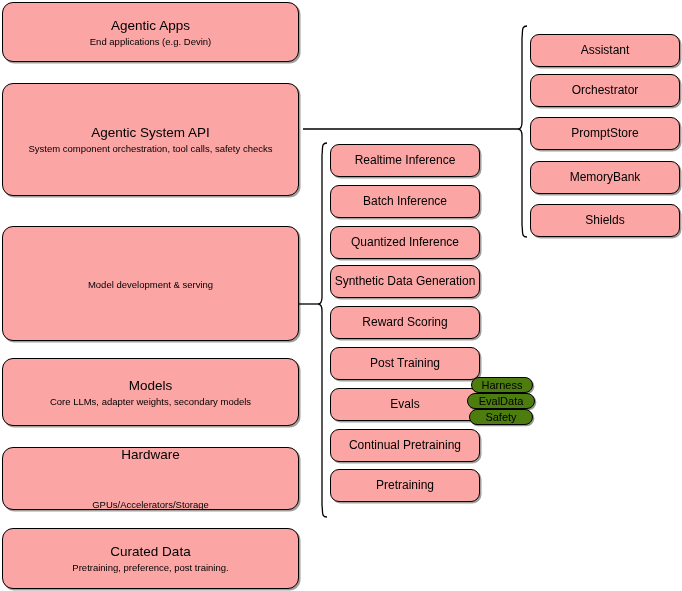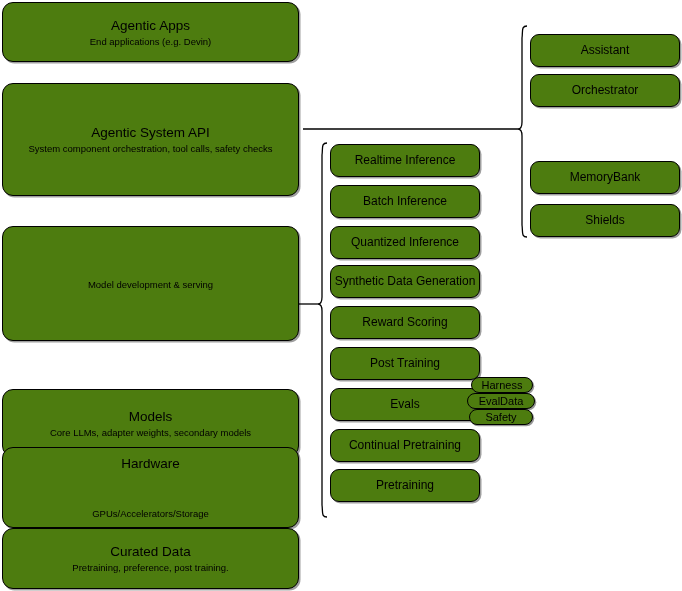--- a/index.html
+++ b/index.html
@@ -17,21 +17,21 @@
   }
   #canvas {
     position: absolute;
     left: 0; top: 0;
     width: 682px;
     height: 591px;
   }
   .box {
     position: absolute;
     box-sizing: border-box;
-    background: #4d7c0f;
+    background: #fca5a5;
     border: 1.3px solid #000000;
     border-radius: 11px;
     display: flex;
     flex-direction: column;
     align-items: center;
     justify-content: center;
     text-align: center;
     box-shadow: 1.5px 1.5px 0px rgba(80,80,80,0.55);
   }
   .box .title {
@@ -132,26 +132,26 @@
 
   <div class="box stack-box" style="top:83px;height:113px;">
     <div class="title">Agentic System API</div>
     <div class="subtitle">System component orchestration, tool calls, safety checks</div>
   </div>
 
   <div class="box stack-box" style="top:226px;height:115px;">
     <div class="subtitle">Model development &amp; serving</div>
   </div>
 
-  <div class="box stack-box" style="top:389px;height:68px;">
+  <div class="box stack-box" style="top:358px;height:68px;">
     <div class="title">Models</div>
     <div class="subtitle">Core LLMs, adapter weights, secondary models</div>
   </div>
 
-  <div class="box stack-box" style="top:447px;height:81px;gap:34px;">
+  <div class="box stack-box" style="top:447px;height:63px;gap:34px;">
     <div class="title">Hardware</div>
     <div class="subtitle">GPUs/Accelerators/Storage</div>
   </div>
 
   <div class="box stack-box" style="top:528px;height:61px;">
     <div class="title">Curated Data</div>
     <div class="subtitle">Pretraining, preference, post training.</div>
   </div>
 
   <div class="box mid-box" style="top:144px;">
@@ -191,20 +191,23 @@
   <div class="pill" style="left:469px;top:409px;width:64px;">
     <span>Safety</span>
   </div>
 
   <div class="box right-box" style="top:34px;">
     <div class="title">Assistant</div>
   </div>
   <div class="box right-box" style="top:74px;">
     <div class="title">Orchestrator</div>
   </div>
+  <div class="box right-box" style="top:117px;">
+    <div class="title">PromptStore</div>
+  </div>
   <div class="box right-box" style="top:161px;">
     <div class="title">MemoryBank</div>
   </div>
   <div class="box right-box" style="top:204px;">
     <div class="title">Shields</div>
   </div>
 
 </div>
 
 </body></html>

